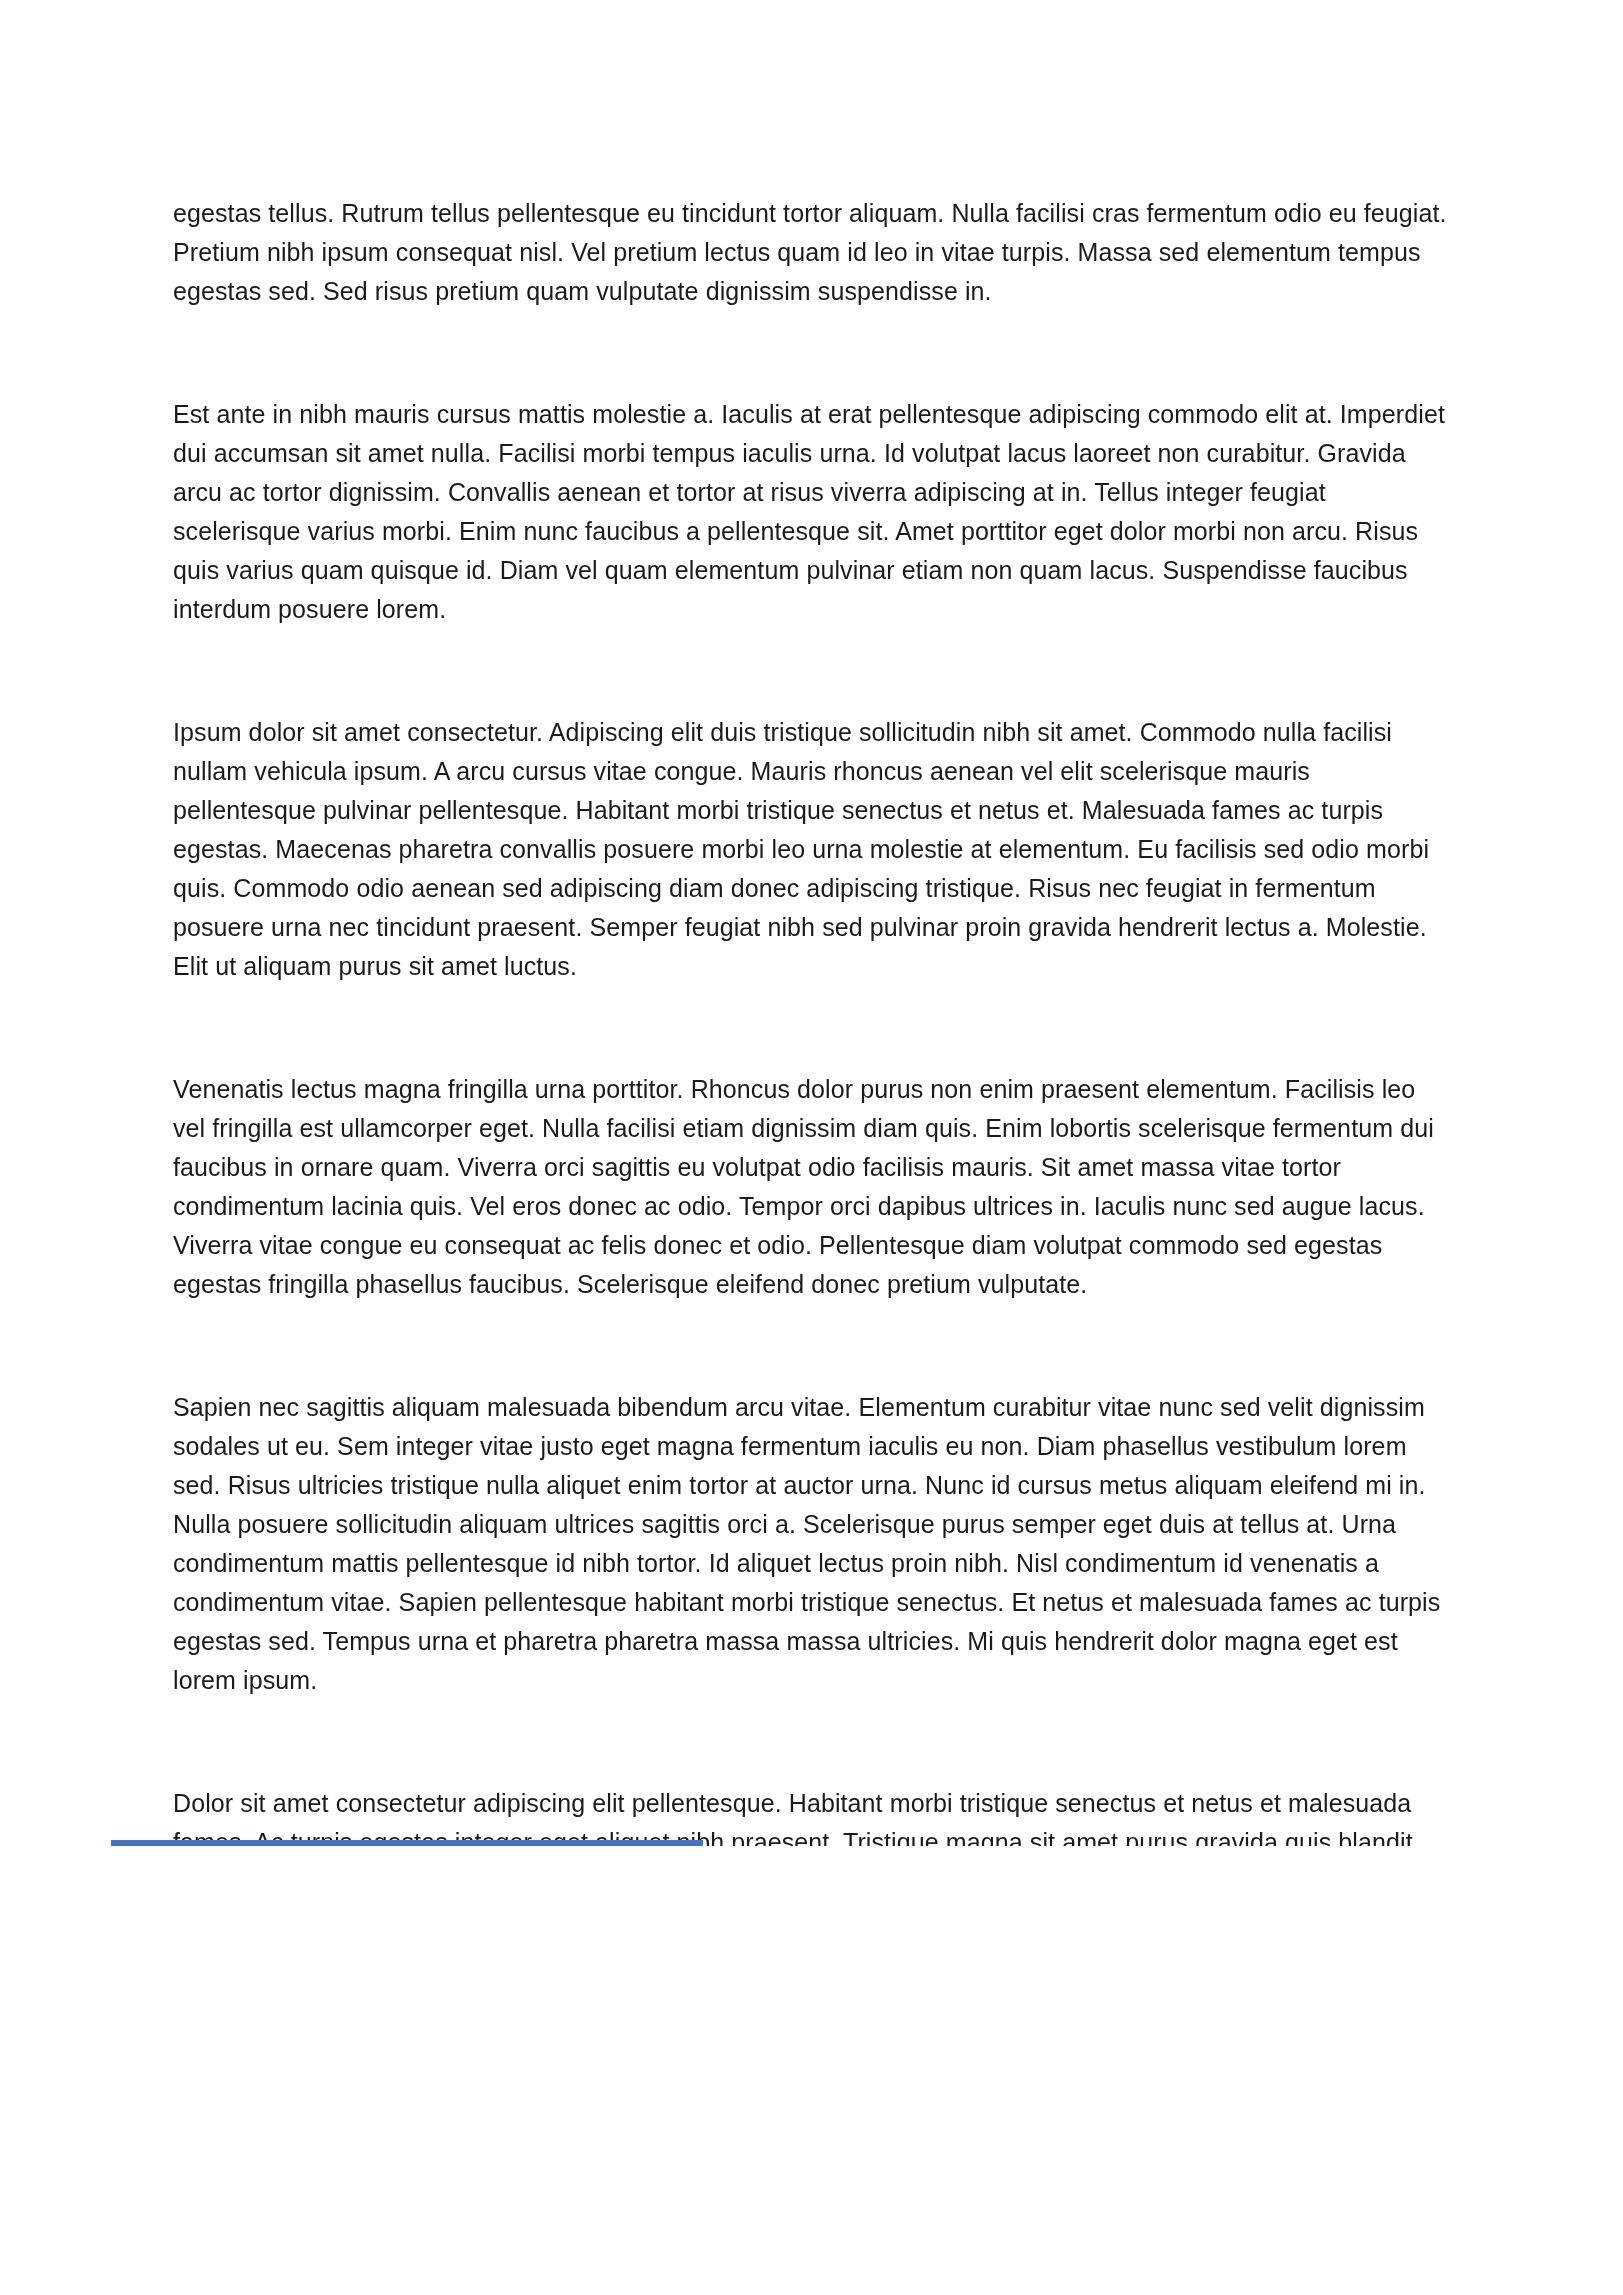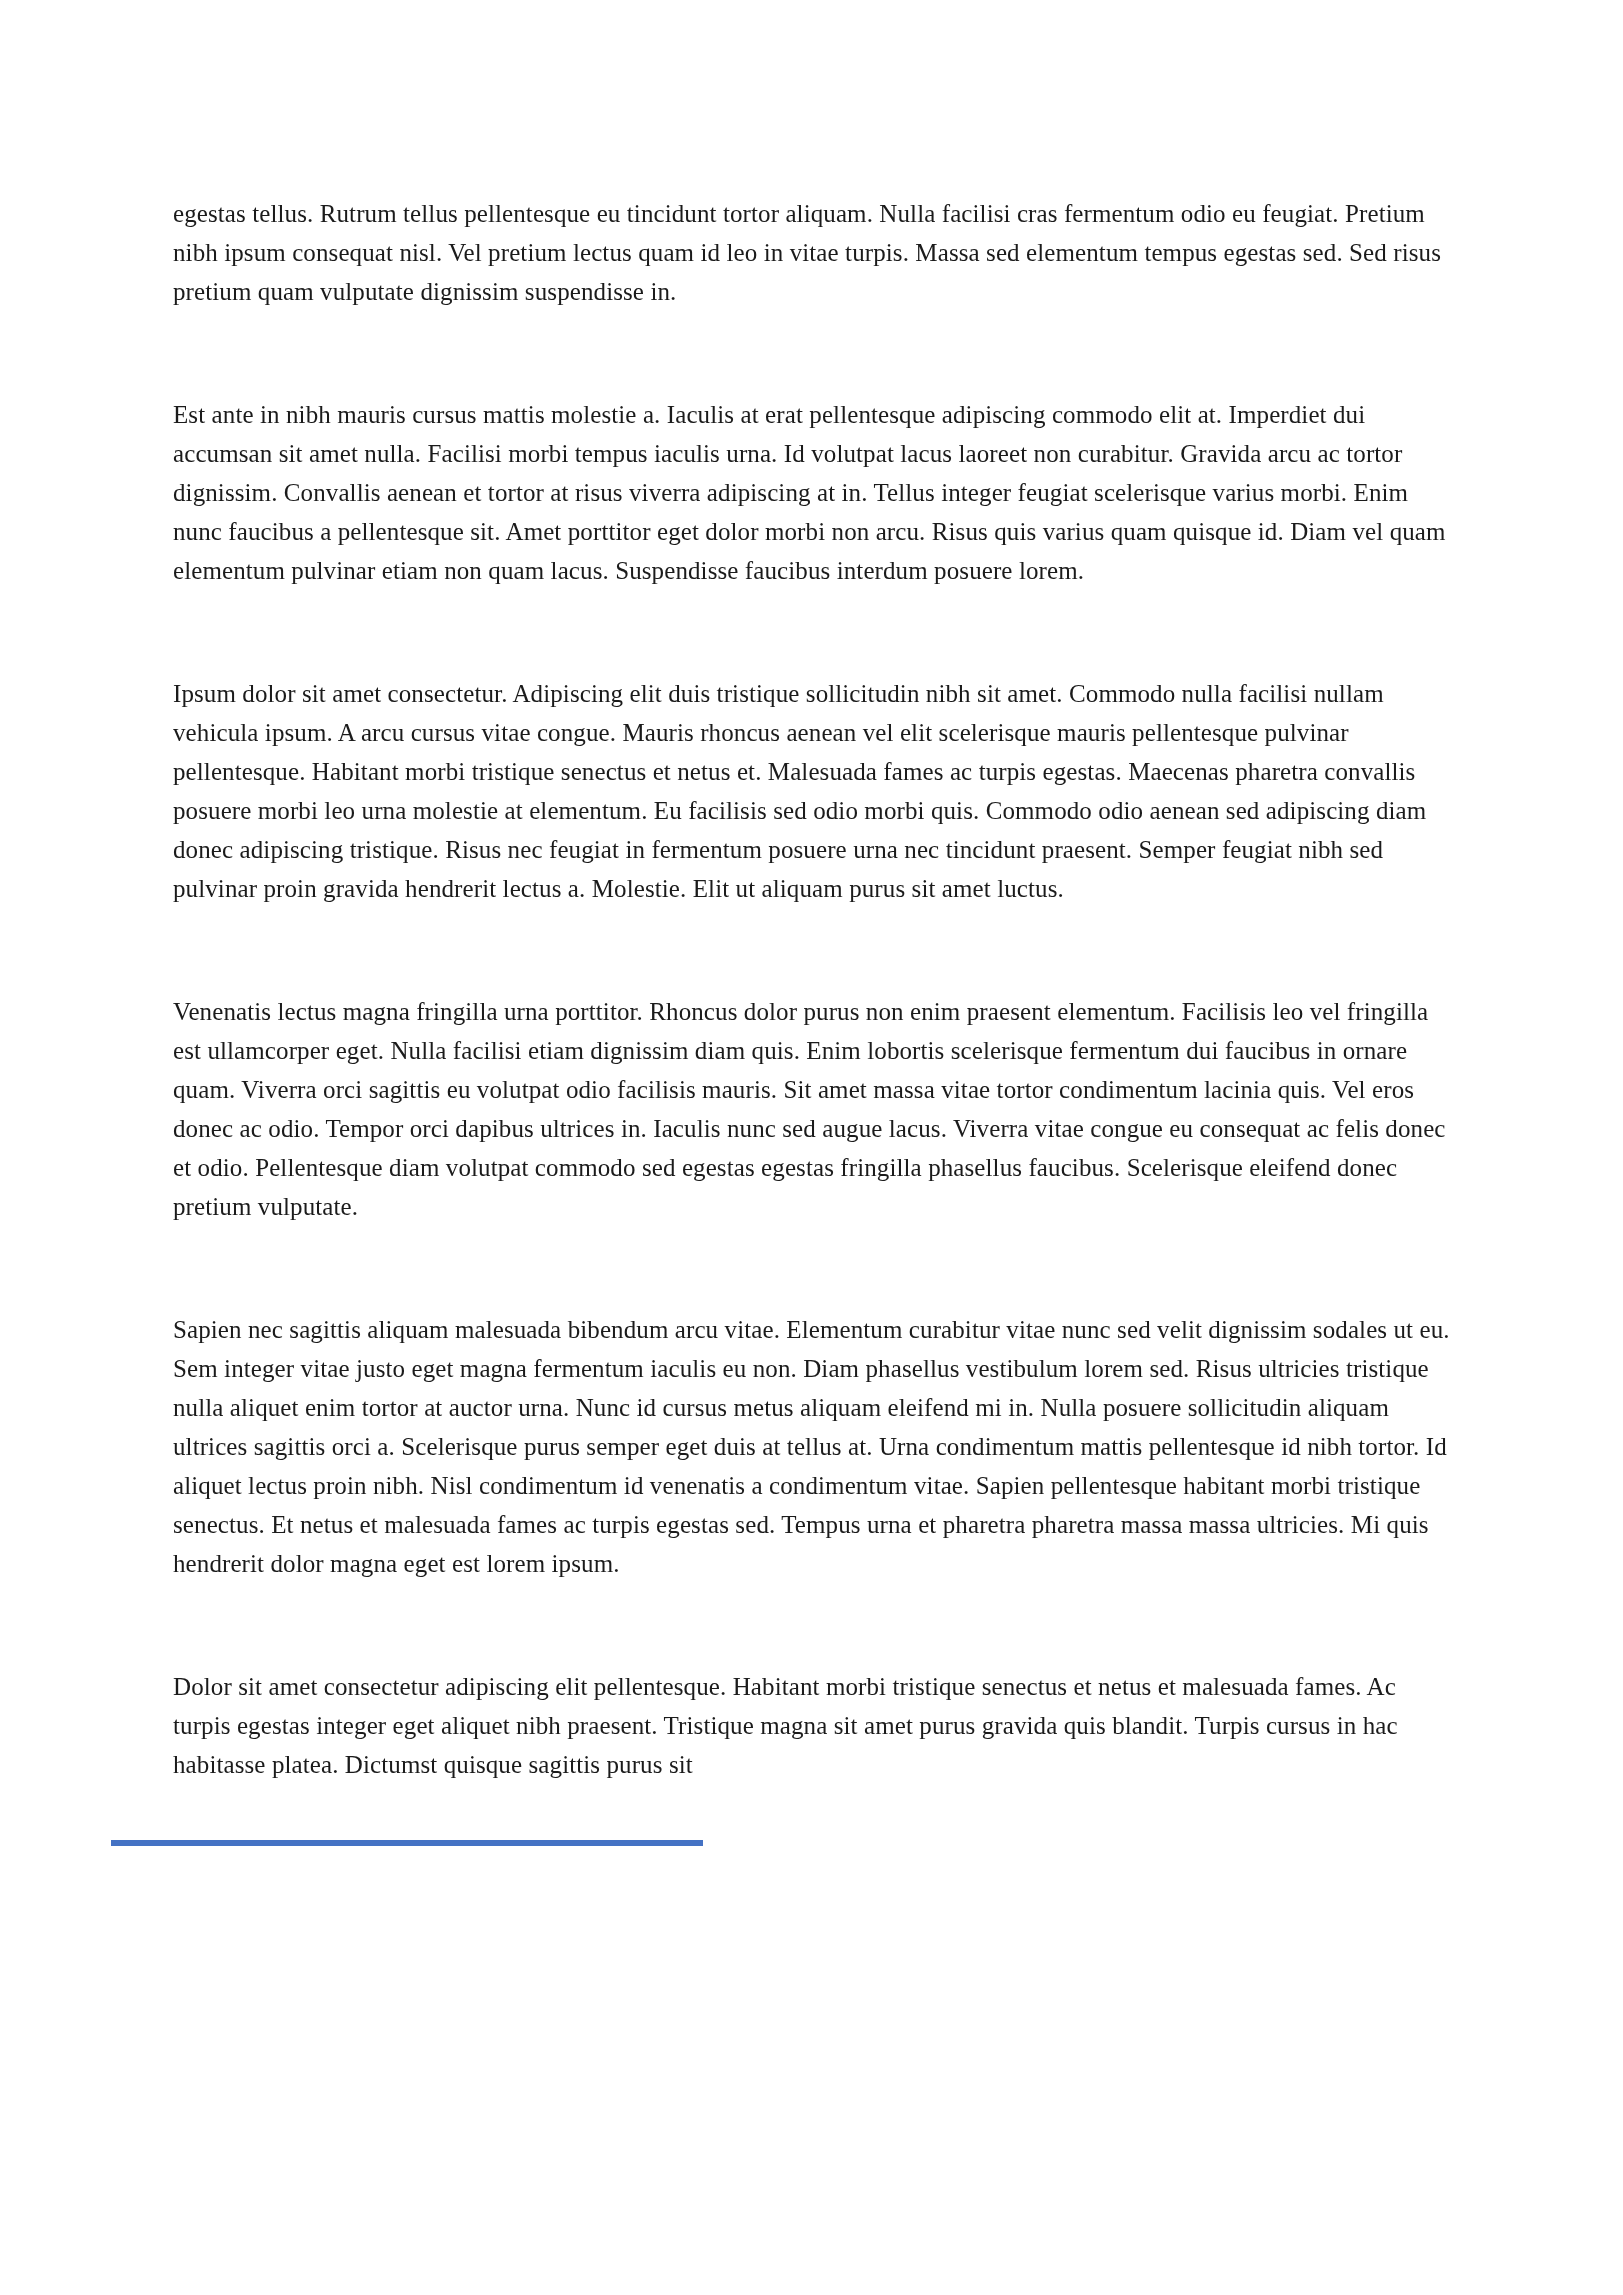--- a/index.html
+++ b/index.html
@@ -6,21 +6,21 @@
     margin: 0;
     padding: 0;
     background: #ffffff;
   }
   .page {
     position: relative;
     width: 1623px;
     height: 1846px;
     background: #ffffff;
     overflow: hidden;
-    font-family: Liberation Serif, serif;
+    font-family: Liberation Sans, sans-serif;
   }
   .content {
     position: absolute;
     left: 173px;
     top: 194px;
     width: 1277px;
     font-size: 25px;
     line-height: 39px;
     letter-spacing: 0.1px;
     text-align: left;

